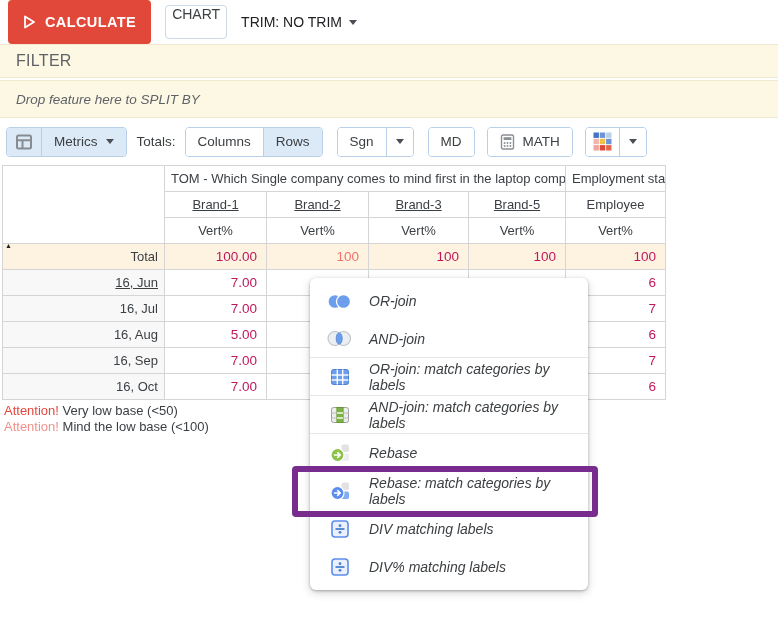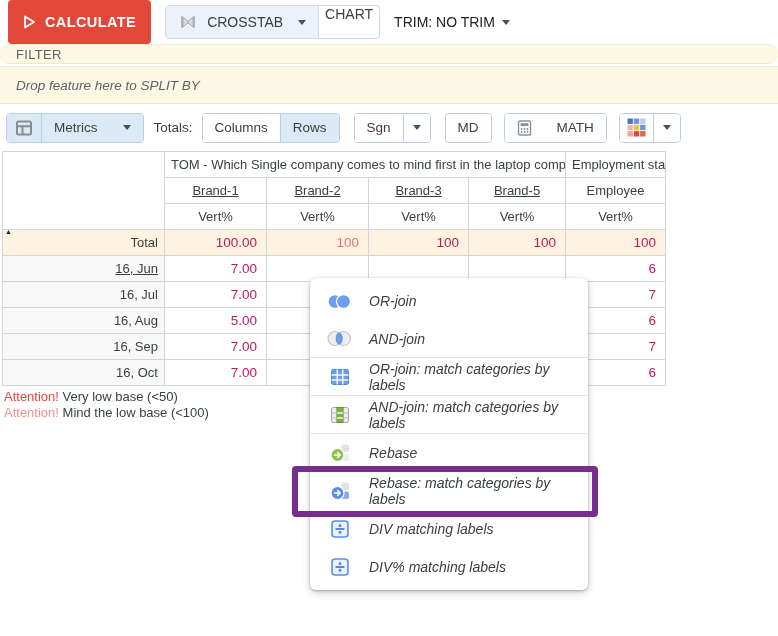--- a/index.html
+++ b/index.html
@@ -15,30 +15,30 @@
     border-radius:4px; margin-left:14px; overflow:hidden; background:#fff; }
   .seg-crosstab { display:flex; align-items:center; gap:9px; padding:0 12px; background:#edf2fa;
     border-right:1px solid #ccd9e8; cursor:pointer; }
   .seg-chart { display:flex; align-items:flex-start; padding:0 6px; cursor:pointer; }
   .seg-label { font-size:14px; color:#3c4043; }
   .tri { width:0; height:0; border-left:4px solid transparent; border-right:4px solid transparent;
     border-top:5px solid #4a4f55; display:inline-block; }
   .trim { margin-left:14px; display:flex; align-items:center; gap:7px; font-size:14px; color:#202124; cursor:pointer; }
 
   
-  .filter-bar { height:20px; background:#fcf8e3; border-top:1px solid #f0e9cf; border-bottom:1px solid #f0e9cf;
-    display:flex; align-items:center; padding-left:16px; font-size:13px; color:#5f6368; letter-spacing:.3px;border-radius:10px; }
+  .filter-bar { height:34px; background:#fcf8e3; border-top:1px solid #f0e9cf; border-bottom:1px solid #f0e9cf;
+    display:flex; align-items:center; padding-left:16px; font-size:16px; color:#5f6368; letter-spacing:.3px; }
   .split-bar { height:38px; margin-top:2px; background:#fcf8e3; border-top:1px solid #f0e9cf; border-bottom:1px solid #f0e9cf;
     display:flex; align-items:center; padding-left:16px; font-size:13.5px; color:#5f6368; font-style:italic; }
 
   
   .metrics-bar { height:47px; display:flex; align-items:center; padding-left:6px; background:#fff; }
   .mgroup { display:flex; align-items:stretch; height:30px; border:1px solid #b9cfe8; border-radius:4px;
     overflow:hidden; background:#fff; flex:0 0 auto; }
-  .mseg { display:flex; align-items:center; gap:25px; padding:0 12px; font-size:13.5px; color:#3c4043;
+  .mseg { display:flex; align-items:center; gap:8px; padding:0 12px; font-size:13.5px; color:#3c4043;
     background:#fff; cursor:pointer; }
   .mseg + .mseg { border-left:1px solid #b9cfe8; }
   .blue-seg { background:#dce9f7; }
   .icon-seg { padding:0 7px; }
   .caret-seg { padding:0 9px; }
   .totals-label { margin:0 9px 0 10px; font-size:13.5px; color:#3c4043; }
   .ml14 { margin-left:14px; } .ml12 { margin-left:12px; }
 
   
   table.xtab { border-collapse:collapse; margin-left:2px; table-layout:fixed; width:663px;
@@ -82,32 +82,20 @@
     <button class="btn-calculate">
       <span style="display:flex;">
         <svg width="13" height="14" viewBox="0 0 13 14">
             <polygon points="2,1.5 11,7 2,12.5" fill="none" stroke="#ffffff" stroke-width="1.8" stroke-linejoin="round"></polygon>
           </svg>
       </span>
       <span>CALCULATE</span>
     </button>
 
     <div class="top-group">
-      <div class="seg-crosstab">
-        <span style="display:flex;">
-          <svg width="20" height="18" viewBox="0 0 20 18">
-            <rect x="3" y="3" width="2" height="12" fill="#b4b8bd"></rect>
-            <rect x="15" y="3" width="2" height="12" fill="#b4b8bd"></rect>
-            <path d="M5,4 L11,9 L5,14 Z" fill="#d7dadd" stroke="#a8acb1" stroke-width="1"></path>
-            <path d="M15,4 L9,9 L15,14 Z" fill="#d7dadd" stroke="#a8acb1" stroke-width="1"></path>
-          </svg>
-        </span>
-        <span class="seg-label">CROSSTAB</span>
-        <span class="tri" style="margin-left:6px;"></span>
-      </div>
       <div class="seg-chart">
         <span class="seg-label">CHART</span>
       </div>
     </div>
 
     <div class="trim">
       <span>TRIM: NO TRIM</span>
       <span class="tri"></span>
     </div>
   </div>

